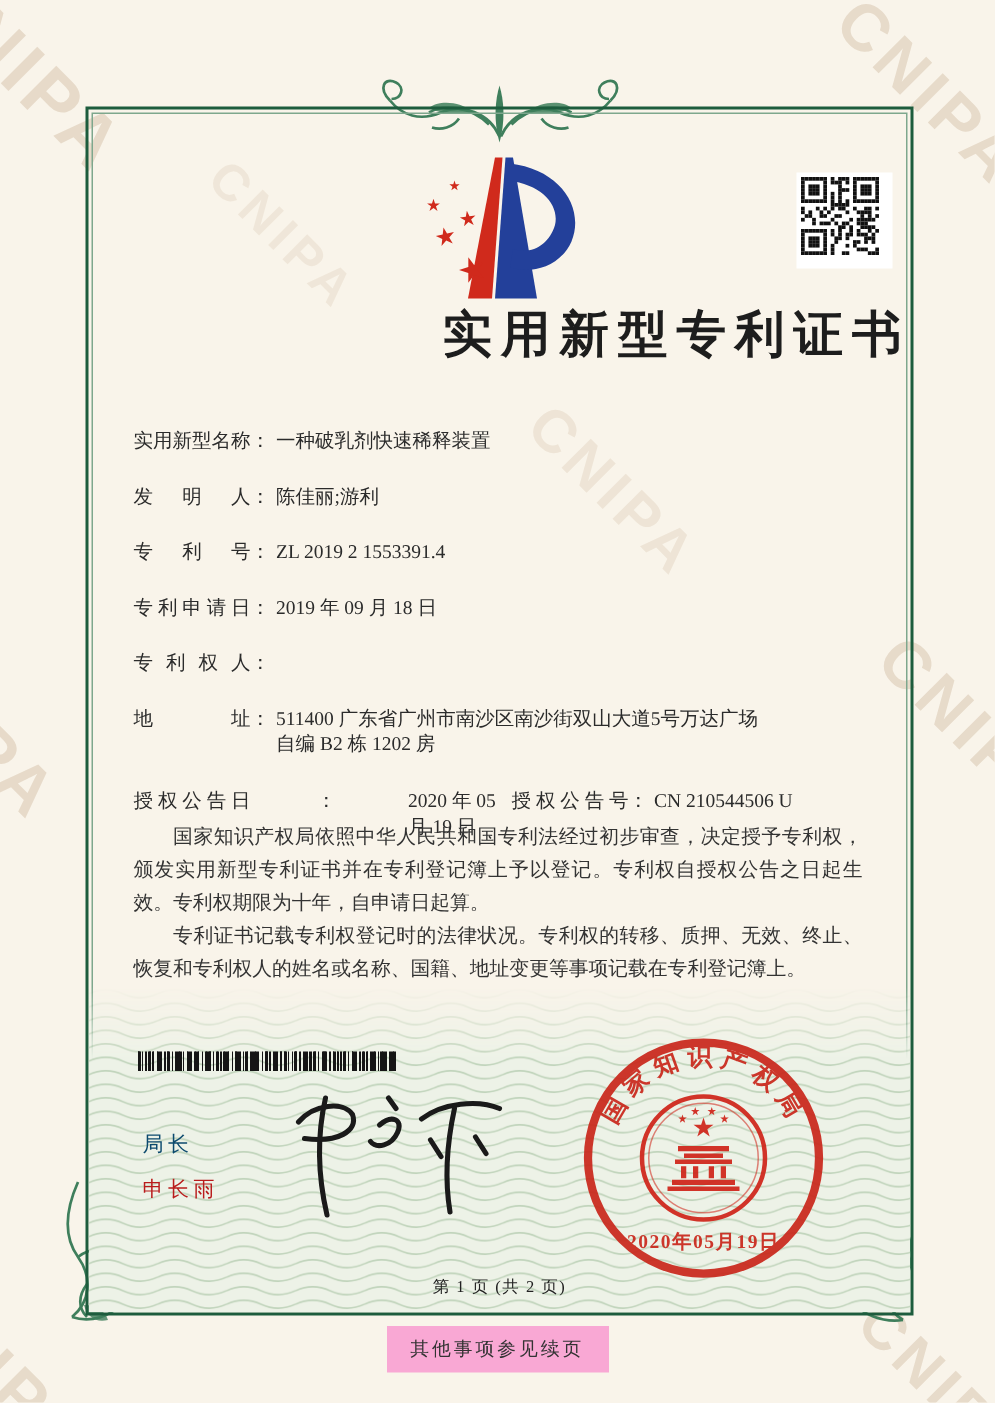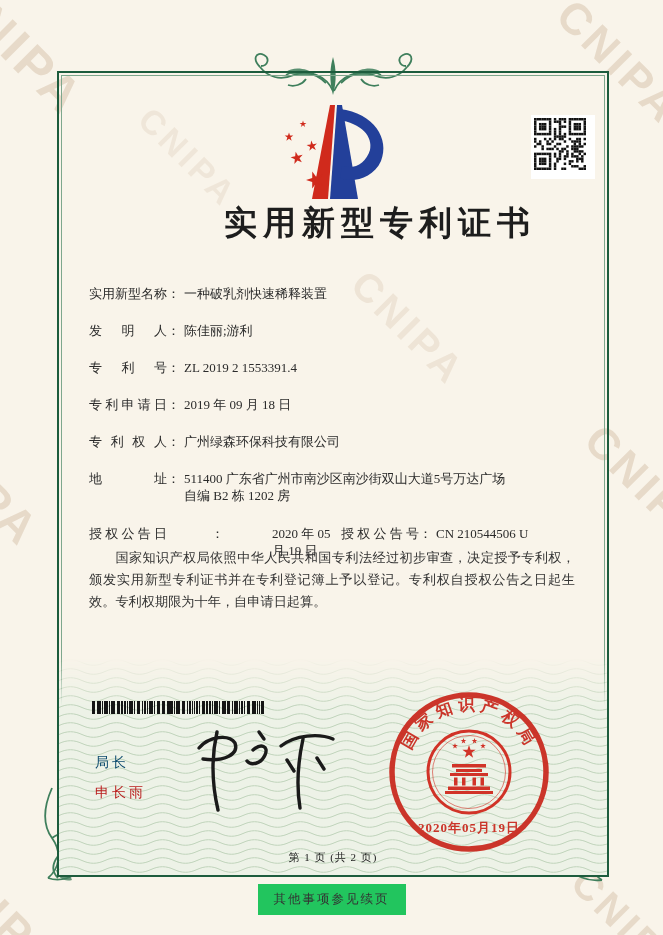--- a/index.html
+++ b/index.html
@@ -20,22 +20,22 @@
     position:absolute;left:57px;top:71px;width:548px;height:802px;
     border:2.5px solid #1d5c3d;
   }
   .frame-inner{position:absolute;inset:2px;border:1px solid #7ea78d;pointer-events:none;}
   .ornament{position:absolute;pointer-events:none;}
   
   .cert-no{position:absolute;left:30px;top:44px;font-size:13px;letter-spacing:2px;color:#333;}
   .logo{position:absolute;left:209px;top:26px;width:132px;height:108px;}
   .qr{position:absolute;left:472px;top:42px;width:58px;height:58px;background:#fff;padding:3px;}
   .title{
-    position:absolute;left:0;top:128px;width:100%;text-align:center;
-    font-size:33px;font-weight:bold;letter-spacing:6px;color:#1d1d1d;padding-left:47px;
+    position:absolute;left:0;top:128px;width:100%;text-align:right;
+    font-size:33px;font-weight:bold;letter-spacing:6px;color:#1d1d1d;
   }
   
   .fields{position:absolute;left:30px;top:212px;width:490px;font-size:13px;line-height:17px;}
   .frow{display:flex;margin-bottom:20px;align-items:flex-start;}
   .flabel{
     display:inline-block;width:78px;flex:0 0 78px;
     text-align:justify;text-align-last:justify;color:#2b2b2b;
   }
   .fcolon{flex:0 0 auto;}
   .fvalue{margin-left:4px;}
@@ -75,21 +75,21 @@
   }
   .signature{position:absolute;left:128px;top:60px;width:160px;height:104px;}
   .seal{position:absolute;left:326px;top:30px;width:168px;height:168px;}
   .page-info{
     position:absolute;left:0;top:192px;width:100%;text-align:center;
     font-size:11px;letter-spacing:1px;color:#222;font-style:normal;
   }
   
   .cont-note{
     position:absolute;left:50%;top:884px;transform:translateX(-50%);
-    background:#22c55e;padding:7px 16px;font-size:12.5px;letter-spacing:2px;color:#333;
+    background:#f9a8d4;padding:7px 16px;font-size:12.5px;letter-spacing:2px;color:#333;
     white-space:nowrap;
   }
   svg{display:block;}
 </style>
 </head>
 <body>
 
 <div class="wm" style="left:-26px;top:-36px;font-size:50px;">CNIPA</div>
 <div class="wm" style="left:158px;top:100px;font-size:34px;opacity:.22;">CNIPA</div>
 <div class="wm" style="left:582px;top:-10px;font-size:44px;">CNIPA</div>
@@ -406,21 +406,20 @@
       <span class="fvalue">ZL 2019 2 1553391.4</span>
     </div>
     <div class="frow">
       <span class="flabel">专利申请日</span>
         <span class="fcolon">：</span>
       <span class="fvalue">2019 年 09 月 18 日</span>
     </div>
     <div class="frow">
       <span class="flabel">专利权人</span>
         <span class="fcolon">：</span>
-      <span class="fvalue">广州绿森环保科技有限公司</span>
     </div>
     <div class="frow">
       <span class="flabel">地址</span>
         <span class="fcolon">：</span>
       <span class="fvalue">
         <span style="display:block;">511400 广东省广州市南沙区南沙街双山大道5号万达广场</span>
         <span class="addr2" style="display:block;">自编 B2 栋 1202 房</span>
       </span>
     </div>
     <div class="frow">
@@ -432,20 +431,21 @@
       <span class="pair2">
         <span class="flabel">授权公告号</span>
           <span class="fcolon">：</span>
         <span class="fvalue">CN 210544506 U</span>
       </span>
     </div>
   </div>
 
   <div class="paras">
     <p>国家知识产权局依照中华人民共和国专利法经过初步审查，决定授予专利权，颁发实用新型专利证书并在专利登记簿上予以登记。专利权自授权公告之日起生效。专利权期限为十年，自申请日起算。</p>
+    <p>专利证书记载专利权登记时的法律状况。专利权的转移、质押、无效、终止、恢复和专利权人的姓名或名称、国籍、地址变更等事项记载在专利登记簿上。</p>
   </div>
 
   <div class="band">
     <div class="band-deco">
       <svg width="548" height="217" preserveAspectRatio="none">
         <defs>
           <pattern id="wv" width="46" height="9" patternUnits="userSpaceOnUse">
             <path d="M0,4.5 C8,0.8 15,0.8 23,4.5 C31,8.2 38,8.2 46,4.5" fill="none" stroke="#bfd3ba" stroke-width="1"></path>
           </pattern>
         </defs>

